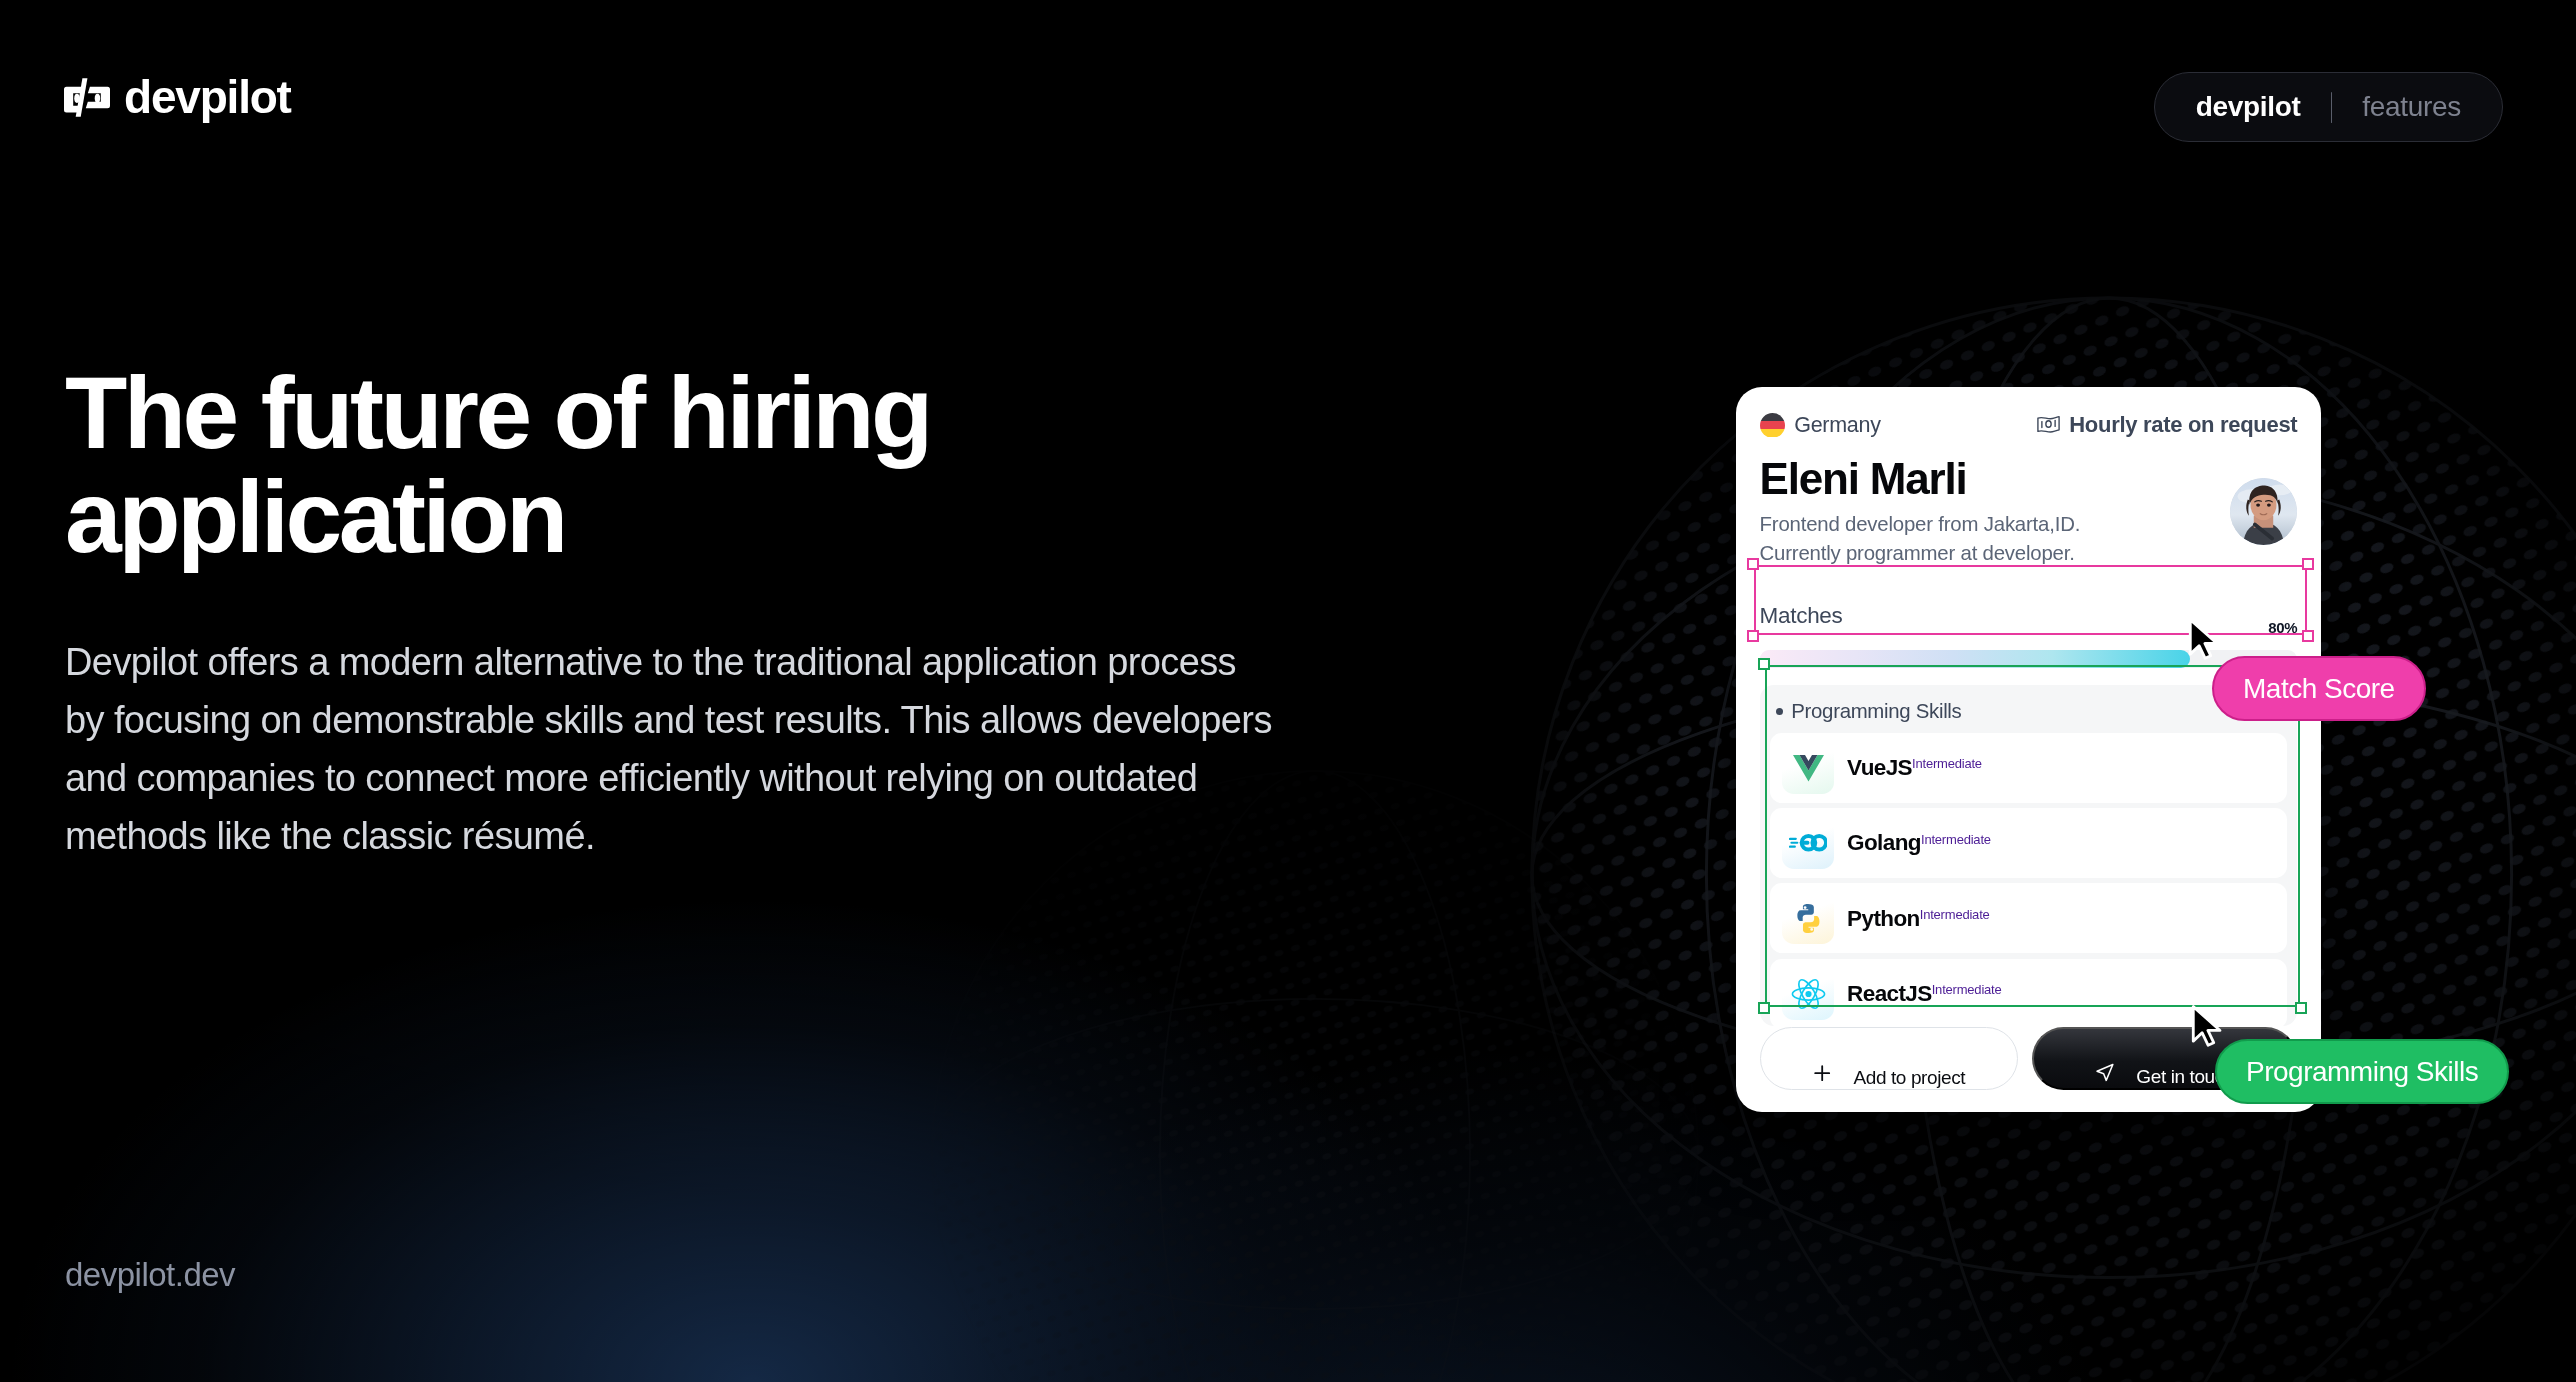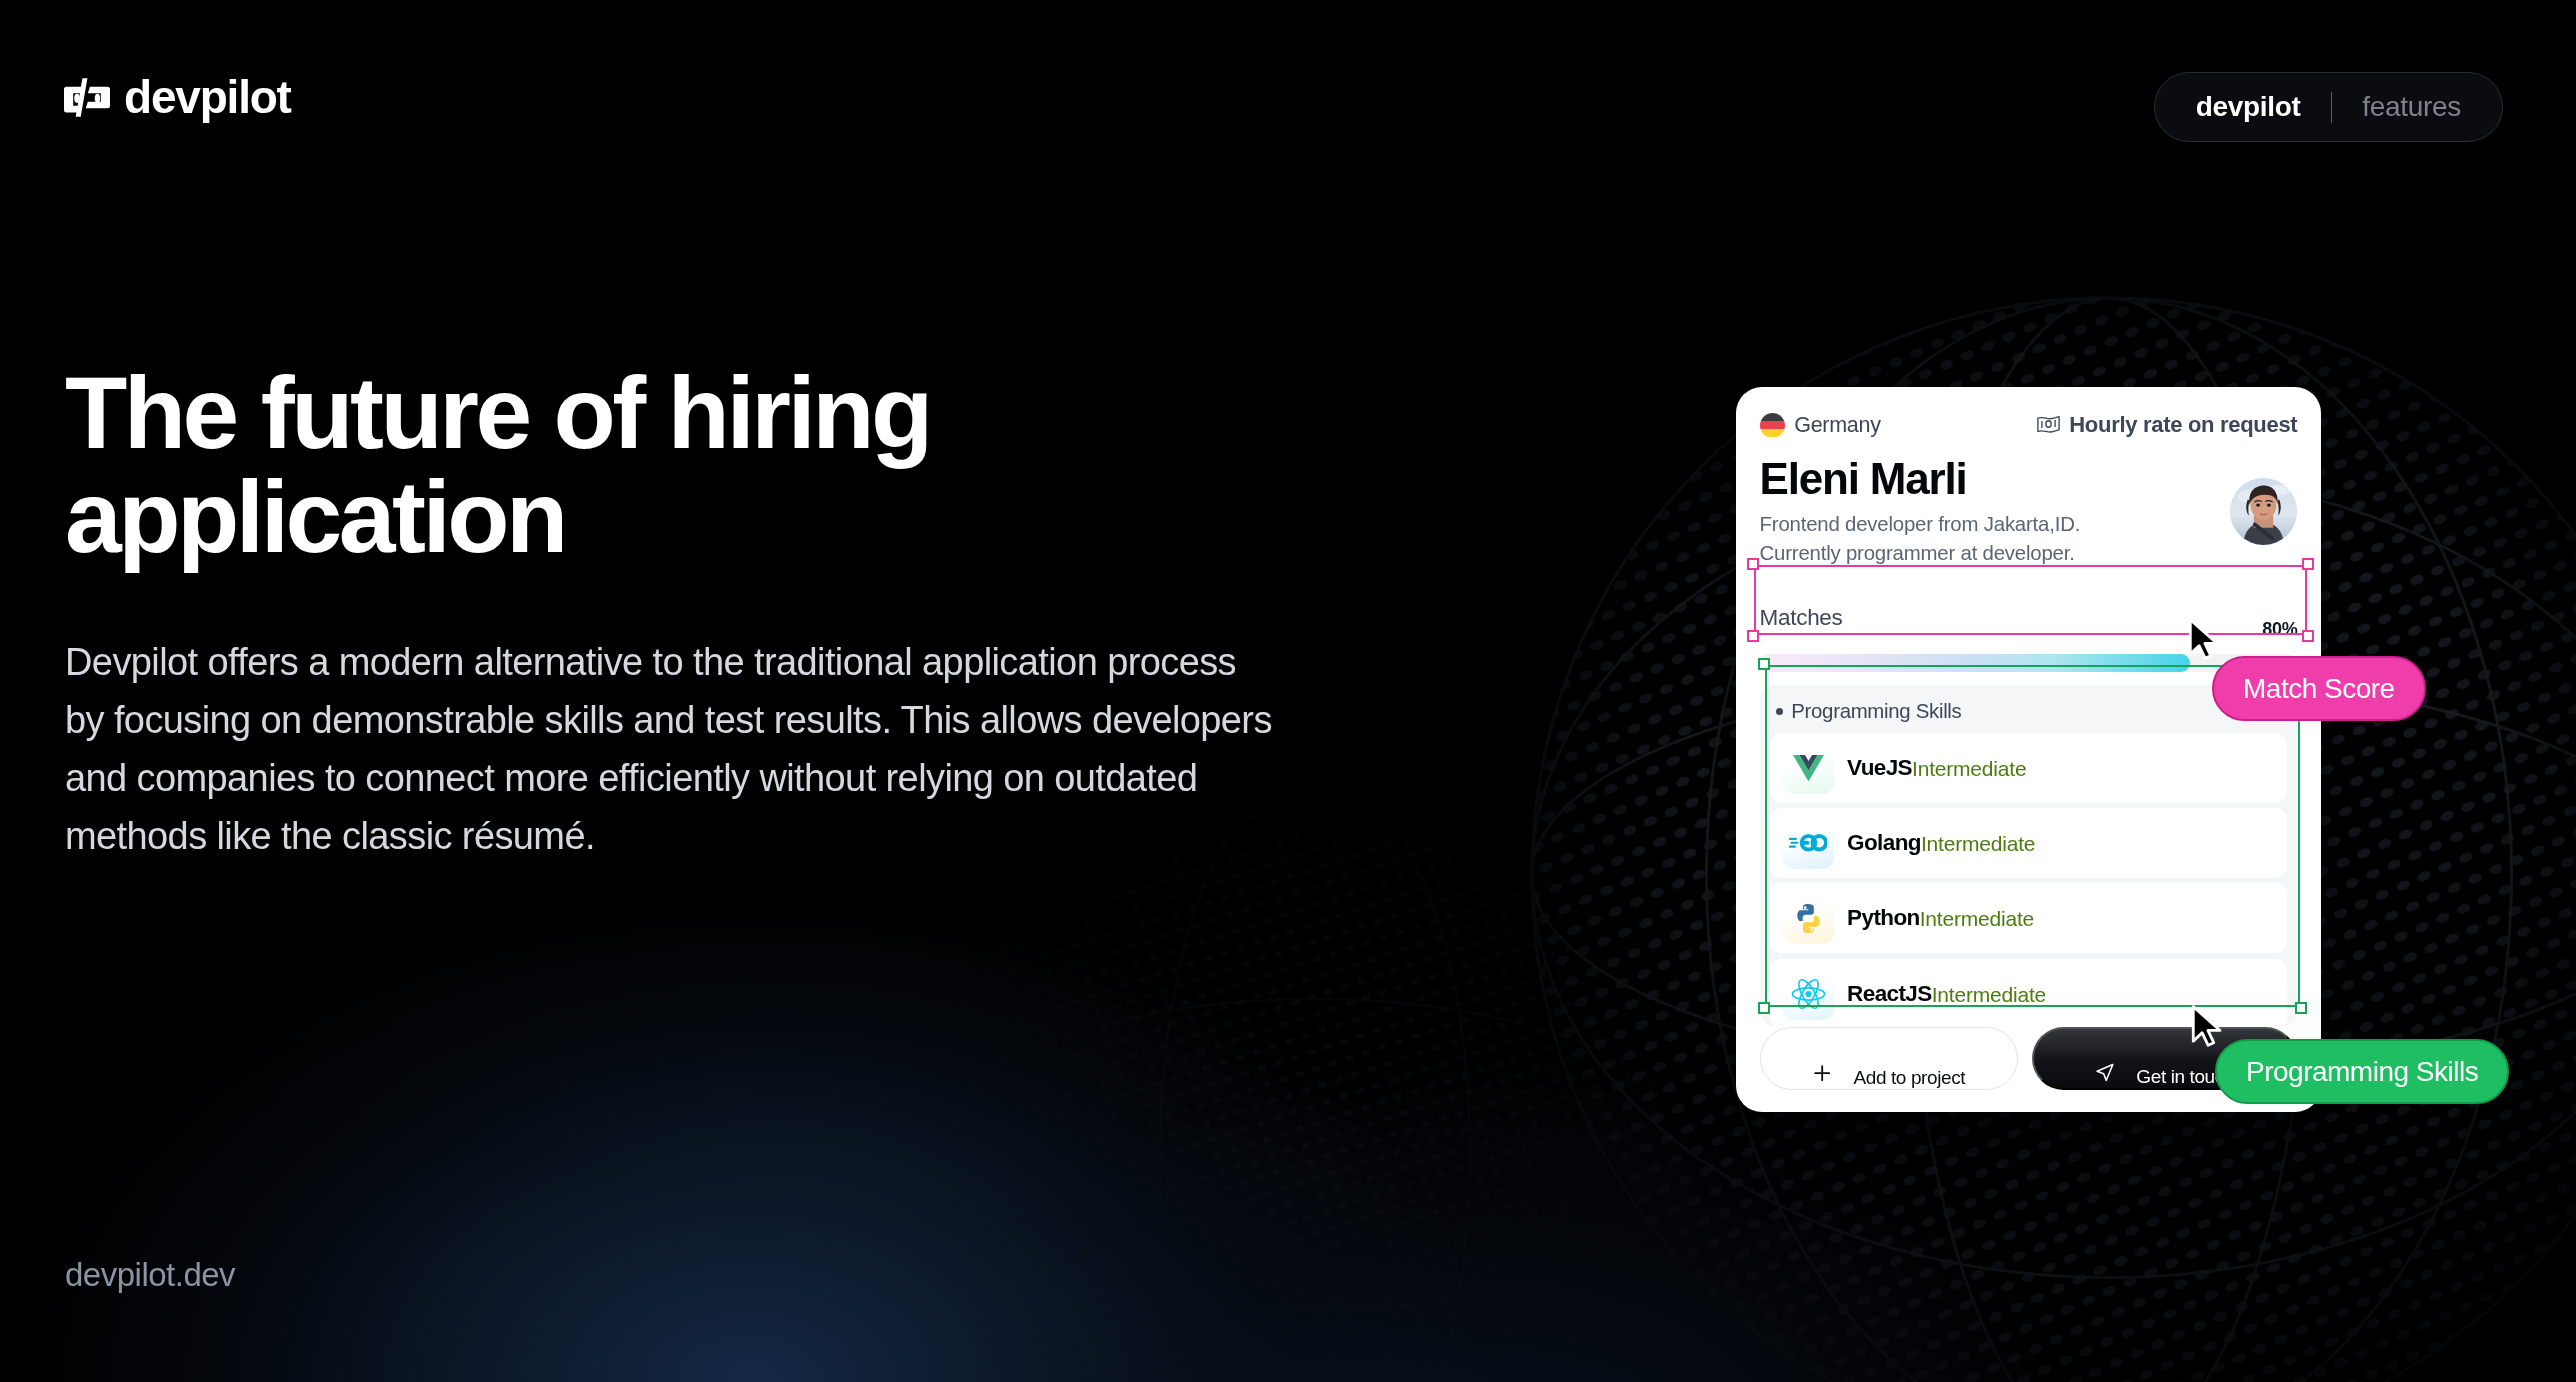--- a/index.html
+++ b/index.html
@@ -84,21 +84,21 @@
 
   .avatar{
     position:absolute; right:23.6px; top:91px; width:67px; height:67px; border-radius:50%;
     overflow:hidden; background:#cfd8e3;
   }
 
   
   .matches-block{ position:absolute; left:23.6px; right:23.6px; top:209px; }
   .matches-row{ display:flex; align-items:center; justify-content:space-between; }
   .matches-label{ font-size:22.5px; color:#3d4759; letter-spacing:-0.3px; }
-  .matches-pct{ font-size:18px; color:#111827; font-weight:700; letter-spacing:-0.3px;margin-top:23px; }
+  .matches-pct{ font-size:15px; color:#111827; font-weight:700; letter-spacing:-0.3px;margin-top:23px; }
   .bar-track{ margin-top:14px; height:18px; border-radius:9.7px; background:#f1f2f4; overflow:hidden; }
   .bar-fill{ height:100%; border-radius:9.7px; background:linear-gradient(90deg,#fbeaf7 0%,#e8e5f7 22%,#cfe0f5 45%,#aee6ef 68%,#48d3e8 100%); }
 
   
   .skills{
     position:absolute; left:23.6px; right:23.6px; top:298px; height:341px;
     background:#f5f6f7; border-radius:14px; padding:10.7px 10.7px 9.7px 10.7px;
   }
   .skills-title{ display:flex; align-items:center; gap:8.6px; margin:4.3px 0 9.7px 5.4px; }
   .dot{ width:7px; height:7px; border-radius:50%; background:#3d4759; flex:none; }
@@ -111,21 +111,21 @@
   .skill-icon{
     width:52px; height:52px; border-radius:11.8px; flex:none;
     display:flex; align-items:center; justify-content:center;
   }
   .si-vue{ background:linear-gradient(160deg,#ffffff 40%,#e4f8ee 100%); }
   .si-go{ background:linear-gradient(160deg,#ffffff 40%,#ddf1fb 100%); }
   .si-py{ background:linear-gradient(160deg,#ffffff 40%,#fdf4d8 100%); }
   .si-react{ background:linear-gradient(160deg,#ffffff 40%,#ddf5fd 100%); }
   .skill-text{ display:flex; flex-direction:row; justify-content:center; }
   .skill-name{ font-size:22.5px; font-weight:700; color:#06070a; letter-spacing:-0.6px; line-height:1.12; }
-  .skill-level{ font-size:21px; color:#4d7c0f; letter-spacing:-0.2px; line-height:1.2; margin-top:1.1px; }
+  .skill-level{ font-size:13px; color:#4c1d95; letter-spacing:-0.2px; line-height:1.2; margin-top:1.1px; }
 
   
   .actions{ position:absolute; left:23.6px; right:23.6px; bottom:22.5px; display:flex; gap:14px; }
   .btn{
     height:63px; border-radius:32px; display:flex; align-items:flex-end; justify-content:center; gap:21px;
     font-size:19px; letter-spacing:-0.4px; cursor:pointer;
   }
   .btn-ghost{ flex:0 0 258px; background:#fff; border:1.6px solid #dfe3e8; color:#0b0d12; font-weight:500; }
   .btn-dark{ flex:1 1 auto; background:linear-gradient(180deg,#34363c 0%,#111317 55%,#0a0b0e 100%); color:#fff; font-weight:500; }
 

